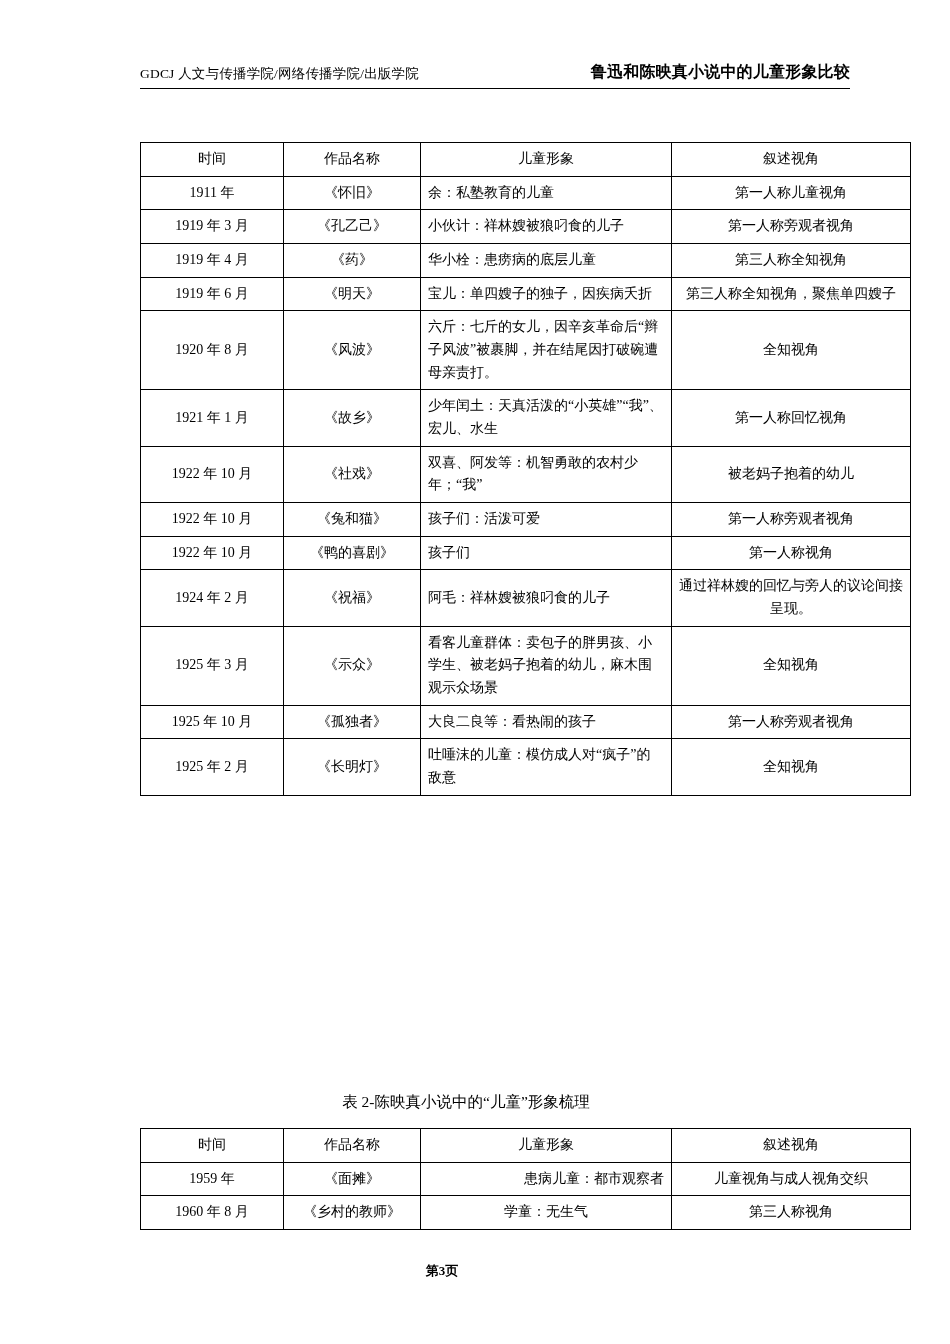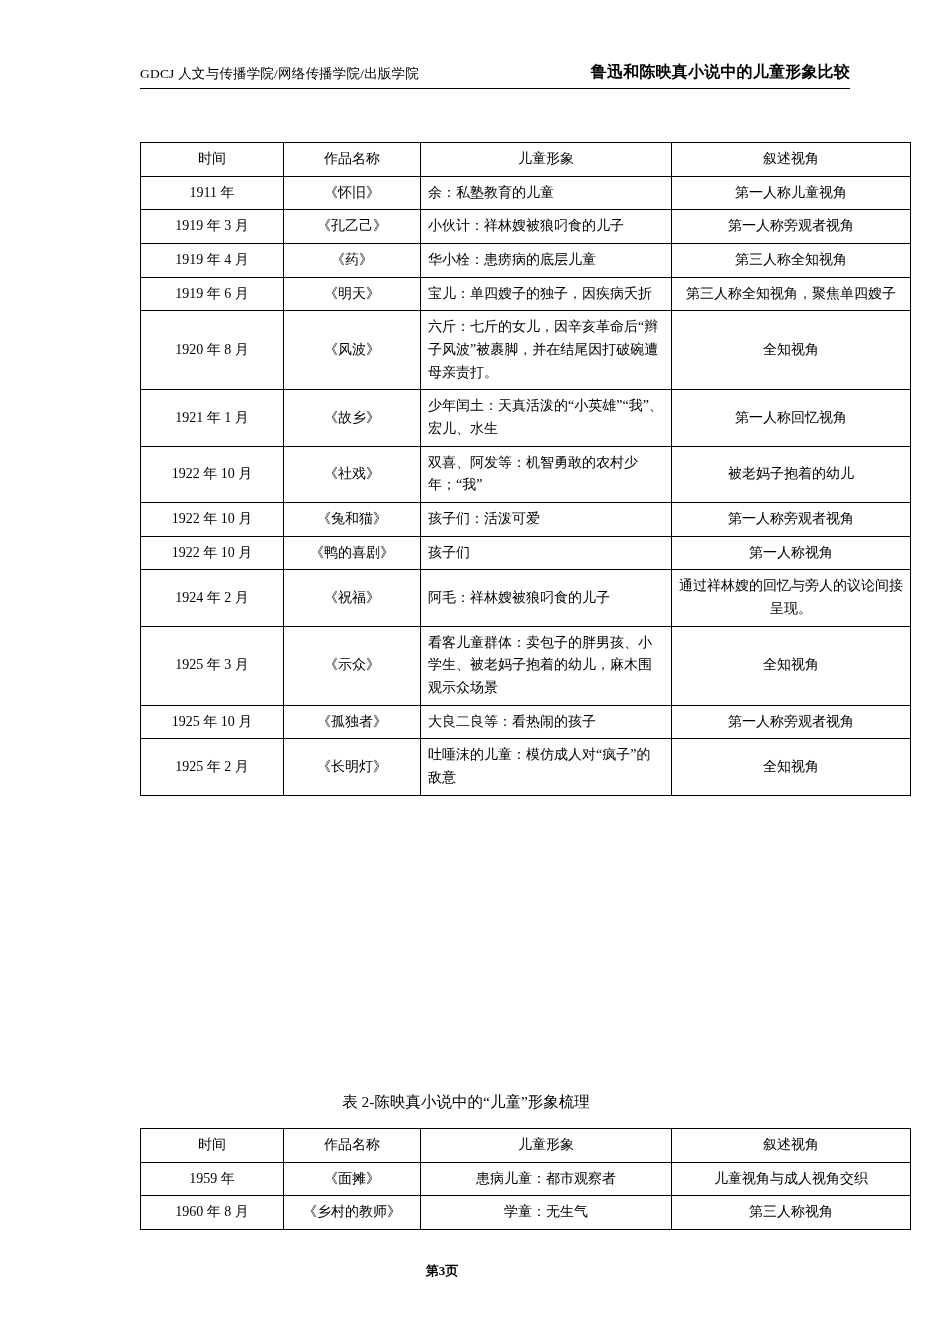--- a/index.html
+++ b/index.html
@@ -212,21 +212,21 @@
       <tbody>
         <tr class="thead">
           <td class="c-time">时间</td>
           <td class="c-work">作品名称</td>
           <td class="c-image" style="text-align:center;">儿童形象</td>
           <td class="c-view">叙述视角</td>
         </tr>
         <tr>
           <td class="c-time">1959 年</td>
           <td class="c-work">《面摊》</td>
-          <td class="c-image" style="text-align:center;margin-top:24px;">患病儿童：都市观察者</td>
+          <td class="c-image" style="text-align:right;margin-top:24px;">患病儿童：都市观察者</td>
           <td class="c-view">儿童视角与成人视角交织</td>
         </tr>
         <tr>
           <td class="c-time">1960 年 8 月</td>
           <td class="c-work">《乡村的教师》</td>
           <td class="c-image" style="text-align:center;margin-left:20px;">学童：无生气</td>
           <td class="c-view">第三人称视角</td>
         </tr>
       </tbody>
     </table>

